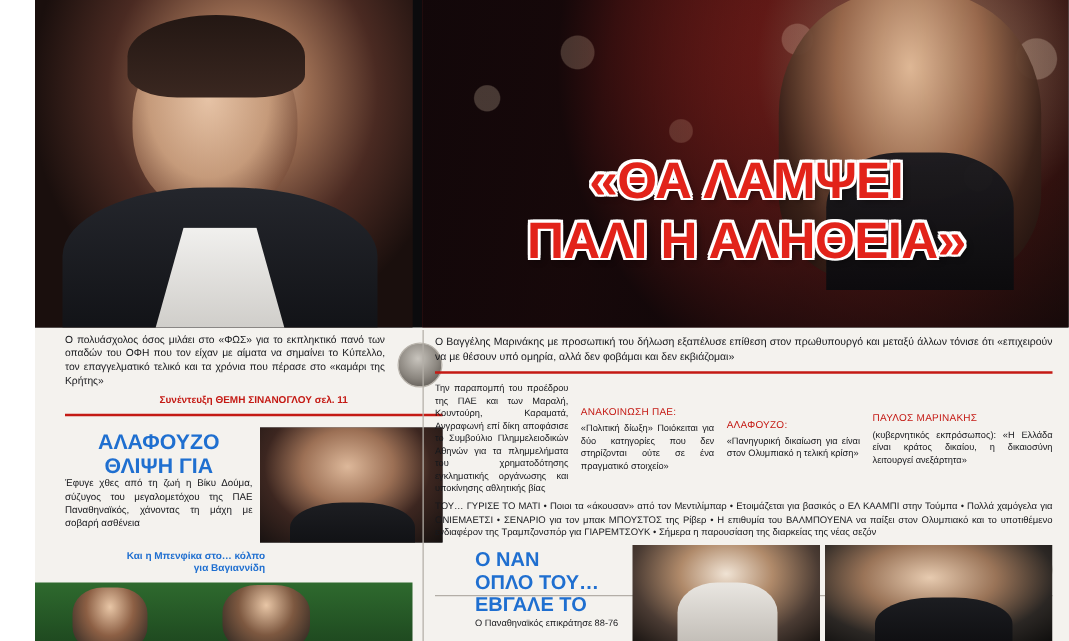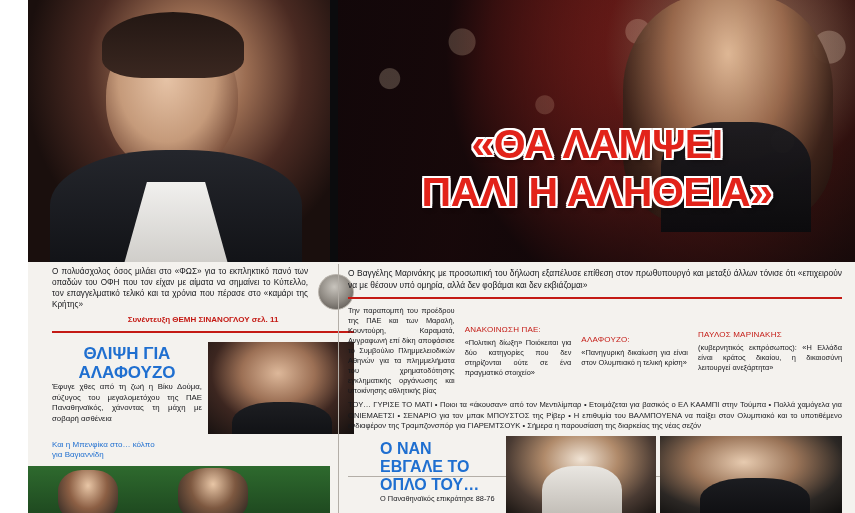--- a/index.html
+++ b/index.html
@@ -191,23 +191,23 @@
     width: 150px;
     font-size: 7.8px;
     line-height: 10.5px;
     text-align: justify;
     color: #16171b;
   }
   .alafouzo .foot {
     position: absolute;
     left: 0; top: 98px;
     width: 160px;
-    text-align: left;
+    text-align: right;
     font-size: 8px;
-    font-weight: normal;
+    font-weight: bold;
     line-height: 10px;
     color: #1f6fd0;
   }
   .left-photo-bottom {
     position: absolute;
     left: 28px; top: 466px;
     width: 302px; height: 47px;
     background:
       linear-gradient(180deg, #2e6a2e 0%, #1f4a20 100%);
     overflow:hidden;
@@ -388,22 +388,22 @@
   <div class="left-col">
     <div class="caption-block">
       <span>Ο πολυάσχολος όσος μιλάει στο «ΦΩΣ» για το εκπληκτικό πανό των οπαδών του ΟΦΗ που τον είχαν με αίματα να σημαίνει το Κύπελλο, τον επαγγελματικό τελικό και τα χρόνια που πέρασε στο «καμάρι της Κρήτης»</span>
       <div class="caption-avatar"></div>
     </div>
     <div class="byline">Συνέντευξη ΘΕΜΗ ΣΙΝΑΝΟΓΛΟΥ σελ. 11</div>
     <div class="rule-red"></div>
 
     <div class="alafouzo">
       <div class="subhead">
+        <div>ΑΛΑΦΟΥΖΟ</div>
         <div>ΘΛΙΨΗ ΓΙΑ</div>
-        <div>ΑΛΑΦΟΥΖΟ</div>
       </div>
       <div class="photo"></div>
       <div class="body">Έφυγε χθες από τη ζωή η Βίκυ Δούμα, σύζυγος του μεγαλομετόχου της ΠΑΕ Παναθηναϊκός, χάνοντας τη μάχη με σοβαρή ασθένεια</div>
       <div class="foot">
         <div>Και η Μπενφίκα στο… κόλπο</div>
         <div>για Βαγιαννίδη</div>
       </div>
     </div>
   </div>
 
@@ -438,22 +438,22 @@
     <div class="byline-right">
       <div class="txt">Γράφει ο ΑΛΕΞΗΣ ΒΙΡΒΙΛΗΣ σελ. 3</div>
       <div class="avatar"></div>
     </div>
     <div class="rule-grey"></div>
   </div>
 
   <div class="bottom-right">
     <div class="br-head">
       <div>Ο ΝΑΝ</div>
+      <div>ΟΠΛΟ ΤΟΥ…</div>
       <div>ΕΒΓΑΛΕ ΤΟ</div>
-      <div>ΟΠΛΟ ΤΟΥ…</div>
     </div>
     <div class="br-body">Ο Παναθηναϊκός επικράτησε 88-76</div>
     <div class="br-photo1"></div>
     <div class="br-photo2"></div>
   </div>
 
   <div class="paper-edge-left"></div>
 </div>
 
 </body></html>

